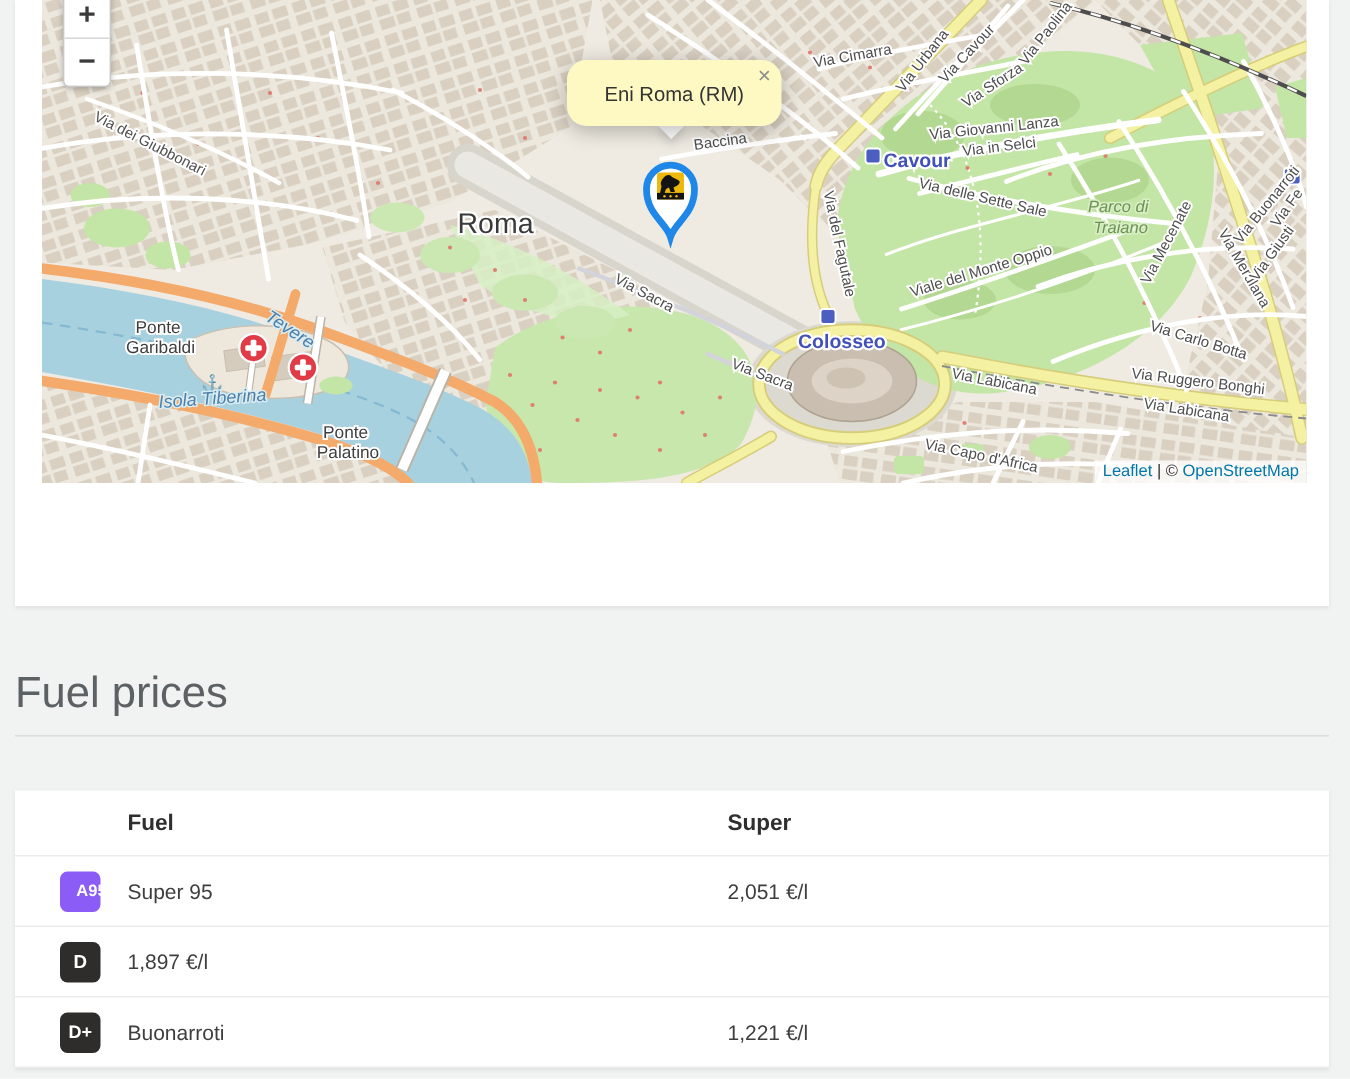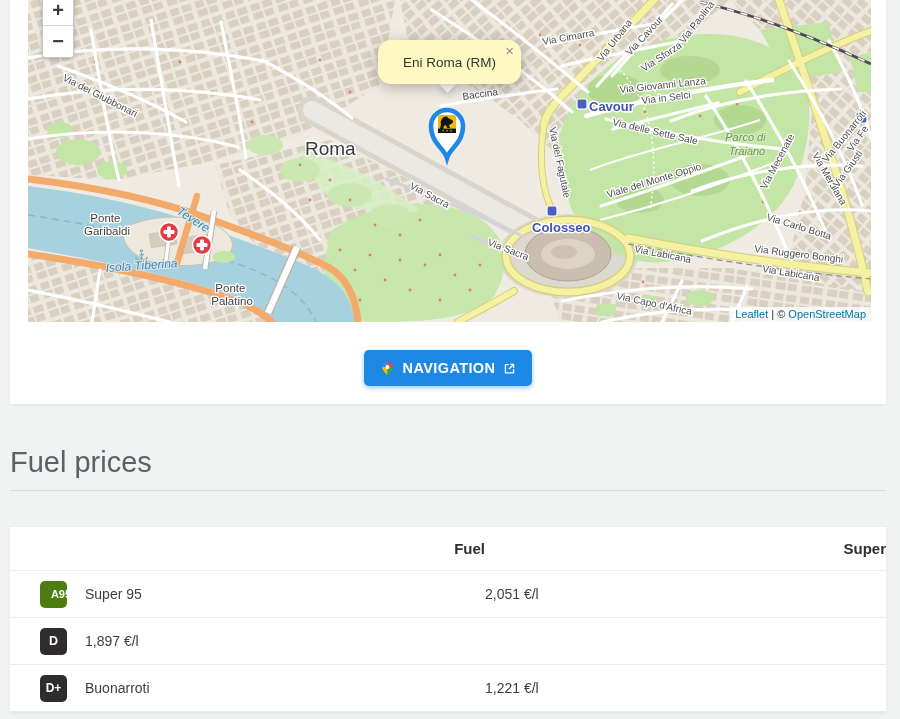--- a/index.html
+++ b/index.html
@@ -42,21 +42,21 @@
     font:bold 14.5px "Liberation Sans",sans-serif; letter-spacing:.4px;
     box-shadow:0 2px 5px rgba(30,136,229,.45); }
 
   
   .fuel-heading { position:absolute; left:10px; top:446px; margin:0; font-size:29px; font-weight:400; color:#5c6164; }
   .section-divider { position:absolute; left:10px; top:490px; width:876px; border:none; border-top:1px solid #dcdcdc; margin:0; }
 
   .table-card { position:absolute; left:10px; top:527px; width:876px; }
   .trow { display:grid; grid-template-columns:45px 400px 1fr; align-items:center; height:47px; padding-left:30px;
     border-bottom:1px solid #ececec; }
-  .trow.thead { height:44px;text-align:right; }
+  .trow.thead { height:44px; }
   .th { font-weight:bold; font-size:15px; color:#2f2f2f; }
   .cell { font-size:14px; color:#3e3e3e; }
   .badge { width:27px; height:27px; border-radius:5px; display:flex; align-items:center; justify-content:center;
     color:#fff; font-weight:bold; font-size:11px; }
 
   
   .lbl { fill:#4e4e4e; font-size:10px; stroke:#ffffff; stroke-width:2.6px; paint-order:stroke; font-family:"Liberation Sans",sans-serif; }
   .lbl-big { fill:#3a3a3a; font-size:19px; stroke:#fff; stroke-width:3px; paint-order:stroke; }
   .lbl-station { fill:#4251B8; font-size:13px; font-weight:bold; stroke:#fff; stroke-width:3px; paint-order:stroke; }
   .lbl-water { fill:#4D7FA8; font-style:italic; font-size:12px; stroke:#D9ECF2; stroke-width:2px; paint-order:stroke; }
@@ -367,59 +367,35 @@
       <div class="zoom-ctl">
         <button>+</button>
         <button>−</button>
       </div>
 
       <div class="attribution">
         <a>Leaflet</a><span> | © </span><a>OpenStreetMap</a>
       </div>
     </div>
 
-    <div class="btn-row">
-      <button class="nav-btn">
-        <svg width="15" height="15" viewBox="0 0 24 24">
-          <defs>
-              <clipPath id="pinclip">
-                <path d="M12,1 C7.2,1 3.5,4.7 3.5,9.5 C3.5,15.2 12,23 12,23 S20.5,15.2 20.5,9.5 C20.5,4.7 16.8,1 12,1 Z"></path>
-              </clipPath>
-            </defs>
-          <g clip-path="url(#pinclip)">
-            <rect x="0" y="0" width="12" height="10" fill="#4285F4"></rect>
-            <rect x="12" y="0" width="12" height="10" fill="#EA4335"></rect>
-            <rect x="0" y="10" width="12" height="14" fill="#FBBC05"></rect>
-            <rect x="12" y="10" width="12" height="14" fill="#34A853"></rect>
-            <circle cx="12" cy="9.5" r="3.2" fill="#fff"></circle>
-          </g>
-        </svg>
-        <span>NAVIGATION</span>
-        <svg width="13" height="13" viewBox="0 0 24 24" fill="none" stroke="#ffffff" stroke-width="2.4">
-          <path d="M13.5,4.5 H19.5 V10.5"></path>
-          <path d="M19.5,4.5 L11,13"></path>
-          <path d="M19.5,13.5 V20 H4.5 V5 H10.5"></path>
-        </svg>
-      </button>
-    </div>
   </section>
 
   <h2 class="fuel-heading">Fuel prices</h2>
   <hr class="section-divider">
 
   <section class="card table-card">
     <div class="trow thead">
       <div></div>
       <div class="th">Fuel</div>
       <div class="th">Super</div>
     </div>
 
     <div class="trow">
       <div>
-          <span class="badge" style="background-color: #4d7c0f; padding-left: 15px;">A95</span>
+          <span class="badge" style="background-color: #8b5cf6; padding-left: 15px;">A95</span>
         </div>
       <div class="cell">Super 95</div>
       <div class="cell">2,051 €/l</div>
     </div>
 
     <div class="trow">
       <div>
           <span class="badge" style="font-size: 12.5px; background-color: rgb(47, 44, 44);">D</span>
         </div>
       <div class="cell">1,897 €/l</div>

